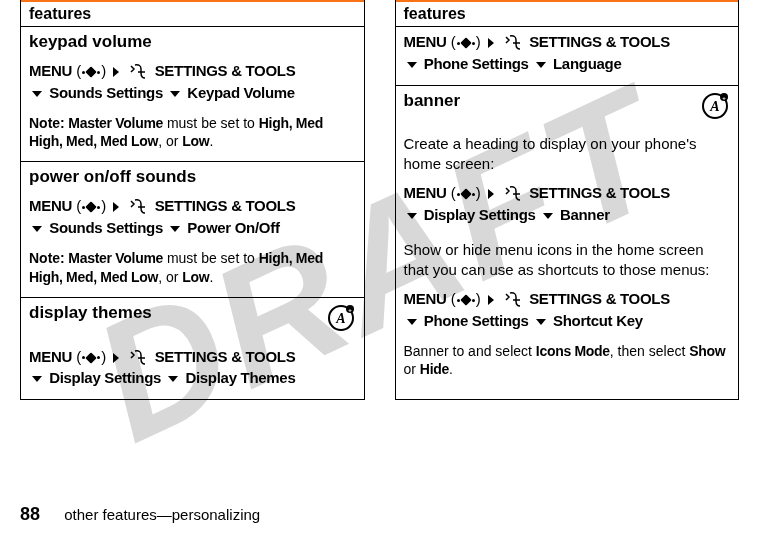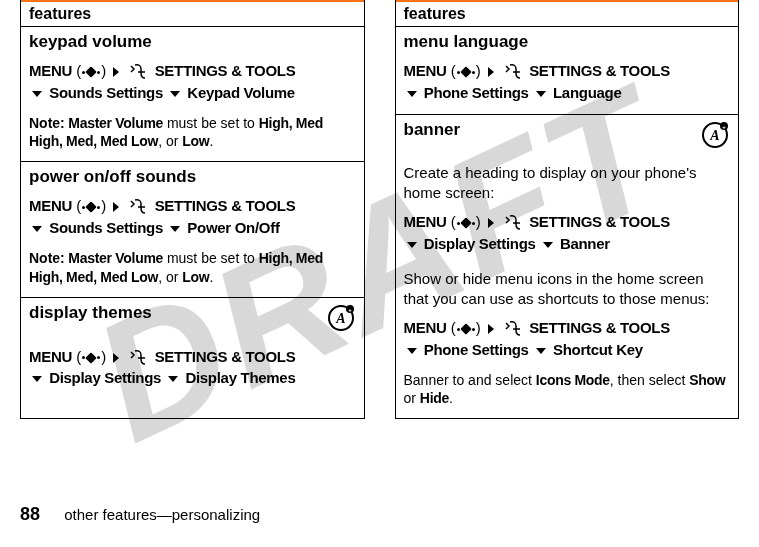--- a/index.html
+++ b/index.html
@@ -190,21 +190,20 @@
         <span class="b condensed">Display Settings</span>
         <span class="arrow-d"></span>
         <span class="b condensed">Display Themes</span>
       </div>
     </div>
   </div>
 
   <div class="col">
     <div class="header">features</div>
 
-    <div class="section-title first">menu language</div>
     <div class="body">
       <div class="path">
         <span class="b condensed">MENU</span>
         (<span class="nav-icon"><span class="dot-l"></span><span class="diamond"></span><span class="dot-r"></span></span>)
         <span class="arrow-r"></span>
         <span class="tool-icon"><svg viewBox="0 0 20 16">
               <path d="M3 2 L6 5 L3 8 M7 1 Q13 0 13 5 L13 9 Q13 14 17 14 M10 8 L17 8" stroke="#000" fill="none" stroke-width="1.5"></path>
             </svg></span>
         <span class="b condensed">SETTINGS &amp; TOOLS</span><br>
         <span class="arrow-d"></span>

